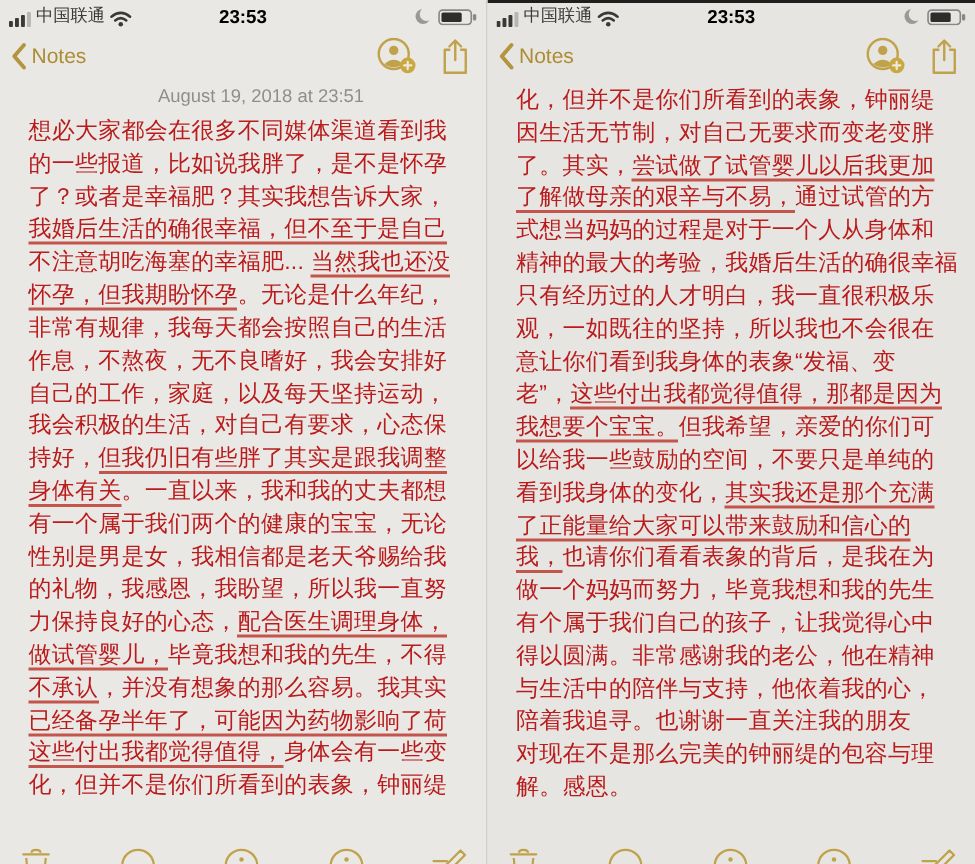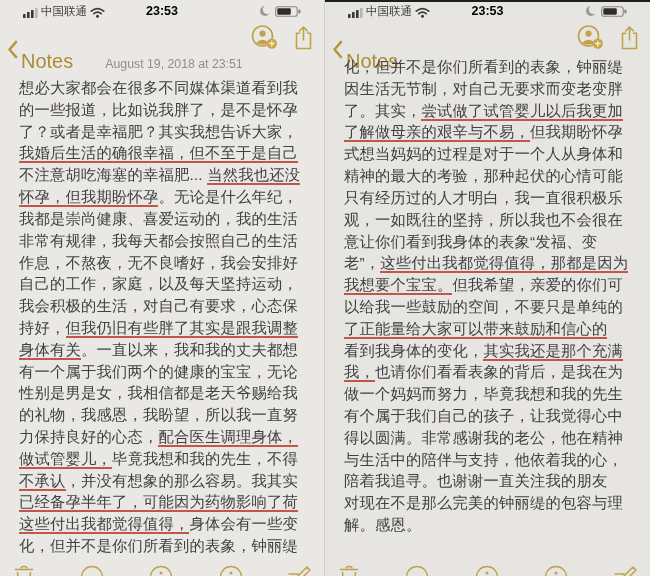--- a/index.html
+++ b/index.html
@@ -11,39 +11,39 @@
   .wrap{display:flex;width:650px;height:576px;}
   .panel{
     position:relative;width:325px;height:576px;flex:0 0 325px;
     background:#e8e6e3;overflow:hidden;box-sizing:border-box;
   }
   .panel.left{border-right:1px solid #d2d0cd;background:#eae8e5;}
   .panel.right{background:#e7e5e2;}
   .top-strip{position:absolute;top:0;left:0;right:0;height:2px;background:#1f1f1f;}
 
   
-  .statusbar{position:absolute;top:2px;left:0;right:0;height:18px;display:flex;align-items:center;padding:0 23px;}
+  .statusbar{position:absolute;top:2px;left:0;right:0;height:18px;display:flex;align-items:center;padding:0 6px;}
   .sb-left{display:flex;align-items:flex-end;gap:3px;z-index:2;}
   .carrier{font-size:11.5px;color:#3b3a38;line-height:14px;}
   .sb-time{position:absolute;left:0;right:0;text-align:center;font-size:12.5px;font-weight:700;color:#000000;z-index:1;}
   .sb-right{margin-left:auto;display:flex;align-items:center;gap:4px;z-index:2;}
 
   
   .navbar{position:absolute;top:23px;left:0;right:0;height:30px;}
   .back{position:absolute;left:7px;top:2px;display:flex;align-items:center;gap:3px;cursor:pointer;}
-  .back-label{color:#ab8d33;font-size:20px;line-height:24px;margin-top:24px;}
+  .back-label{color:#ab8d33;font-size:14px;line-height:24px;}
   .nav-icons{position:absolute;right:11px;top:2px;display:flex;gap:16px;align-items:center;}
 
   .date{position:absolute;top:57px;left:0;right:0;text-align:center;font-size:12.3px;color:#908e8a;padding-left:24px;}
 
   
   .note-body{position:absolute;left:19px;right:6px;}
   .panel.left  .note-body{top:77px;}
   .panel.right .note-body{top:56px;}
-  .note-line{font-size:15.3px;line-height:21.82px;height:21.82px;white-space:nowrap;color:#404040;letter-spacing:.2px;}
+  .note-line{font-size:15.3px;line-height:21.82px;height:21.82px;white-space:nowrap;color:#b91c1c;letter-spacing:.2px;}
   .ul{border-bottom:2px solid #c4554c;}
 
   
   .toolbar{position:absolute;bottom:0;left:14px;right:12px;height:11px;overflow:hidden;display:flex;justify-content:space-between;align-items:flex-start;}
   .tb-icon{display:block;}
 </style>
 </head>
 <body>
 
 <div class="wrap">
@@ -102,21 +102,20 @@
 
     <div class="date">August 19, 2018 at 23:51</div>
 
     <div class="note-body">
         <div class="note-line"><span>想必大家都会在很多不同媒体渠道看到我</span></div>
         <div class="note-line"><span>的一些报道，比如说我胖了，是不是怀孕</span></div>
         <div class="note-line"><span>了？或者是幸福肥？其实我想告诉大家，</span></div>
         <div class="note-line"><span class="ul">我婚后生活的确很幸福，但不至于是自己</span></div>
         <div class="note-line"><span>不注意胡吃海塞的幸福肥... </span><span class="ul">当然我也还没</span></div>
         <div class="note-line"><span class="ul">怀孕，但我期盼怀孕</span><span>。无论是什么年纪，</span></div>
-        <div class="note-line"><span>我都是崇尚健康、喜爱运动的，我的生活</span></div>
         <div class="note-line"><span>非常有规律，我每天都会按照自己的生活</span></div>
         <div class="note-line"><span>作息，不熬夜，无不良嗜好，我会安排好</span></div>
         <div class="note-line"><span>自己的工作，家庭，以及每天坚持运动，</span></div>
         <div class="note-line"><span>我会积极的生活，对自己有要求，心态保</span></div>
         <div class="note-line"><span>持好，</span><span class="ul">但我仍旧有些胖了其实是跟我调整</span></div>
         <div class="note-line"><span class="ul">身体有关</span><span>。一直以来，我和我的丈夫都想</span></div>
         <div class="note-line"><span>有一个属于我们两个的健康的宝宝，无论</span></div>
         <div class="note-line"><span>性别是男是女，我相信都是老天爷赐给我</span></div>
         <div class="note-line"><span>的礼物，我感恩，我盼望，所以我一直努</span></div>
         <div class="note-line"><span>力保持良好的心态，</span><span class="ul">配合医生调理身体，</span></div>
@@ -201,31 +200,31 @@
           <path d="M6.2 8.2 H2.5 V23.5 H16.5 V8.2 H12.8" fill="none" stroke="#c0a24a" stroke-width="1.6" stroke-linejoin="round"></path>
           <path d="M9.5 15 V2.2 M5.6 6 L9.5 2 L13.4 6" fill="none" stroke="#c0a24a" stroke-width="1.6" stroke-linecap="round" stroke-linejoin="round"></path>
         </svg>
       </div>
     </div>
 
     <div class="note-body">
         <div class="note-line"><span>化，但并不是你们所看到的表象，钟丽缇</span></div>
         <div class="note-line"><span>因生活无节制，对自己无要求而变老变胖</span></div>
         <div class="note-line"><span>了。其实，</span><span class="ul">尝试做了试管婴儿以后我更加</span></div>
-        <div class="note-line"><span class="ul">了解做母亲的艰辛与不易，</span><span>但我期盼怀孕</span></div>
+        <div class="note-line"><span class="ul">了解做母亲的艰辛与不易，</span><span>通过试管的方</span></div>
         <div class="note-line"><span>式想当妈妈的过程是对于一个人从身体和</span></div>
-        <div class="note-line"><span>精神的最大的考验，那种起伏的心情可能</span></div>
+        <div class="note-line"><span>精神的最大的考验，我婚后生活的确很幸福</span></div>
         <div class="note-line"><span>只有经历过的人才明白，我一直很积极乐</span></div>
         <div class="note-line"><span>观，一如既往的坚持，所以我也不会很在</span></div>
         <div class="note-line"><span>意让你们看到我身体的表象“发福、变</span></div>
         <div class="note-line"><span>老”，</span><span class="ul">这些付出我都觉得值得，那都是因为</span></div>
         <div class="note-line"><span class="ul">我想要个宝宝。</span><span>但我希望，亲爱的你们可</span></div>
         <div class="note-line"><span>以给我一些鼓励的空间，不要只是单纯的</span></div>
+        <div class="note-line"><span>看到我身体的变化，</span><span class="ul">其实我还是那个充满</span></div>
         <div class="note-line"><span class="ul">了正能量给大家可以带来鼓励和信心的</span></div>
-        <div class="note-line"><span>看到我身体的变化，</span><span class="ul">其实我还是那个充满</span></div>
         <div class="note-line"><span class="ul">我，</span><span>也请你们看看表象的背后，是我在为</span></div>
         <div class="note-line"><span>做一个妈妈而努力，毕竟我想和我的先生</span></div>
         <div class="note-line"><span>有个属于我们自己的孩子，让我觉得心中</span></div>
         <div class="note-line"><span>得以圆满。非常感谢我的老公，他在精神</span></div>
         <div class="note-line"><span>与生活中的陪伴与支持，他依着我的心，</span></div>
         <div class="note-line"><span>陪着我追寻。也谢谢一直关注我的朋友</span></div>
         <div class="note-line"><span>对现在不是那么完美的钟丽缇的包容与理</span></div>
         <div class="note-line"><span>解。感恩。</span></div>
       </div>
 

